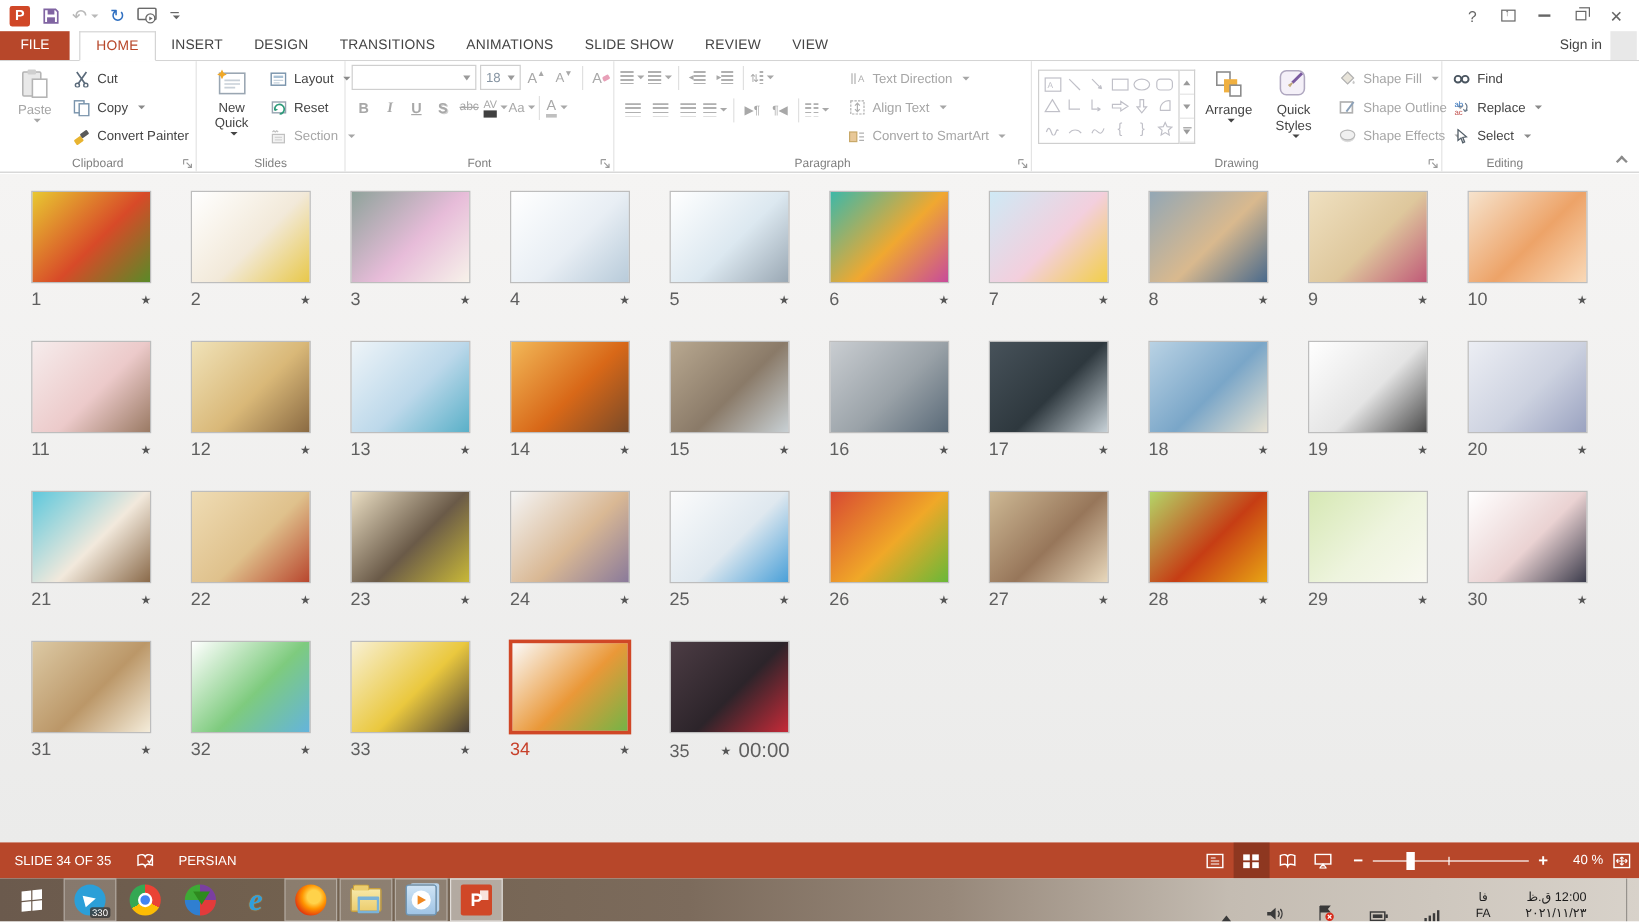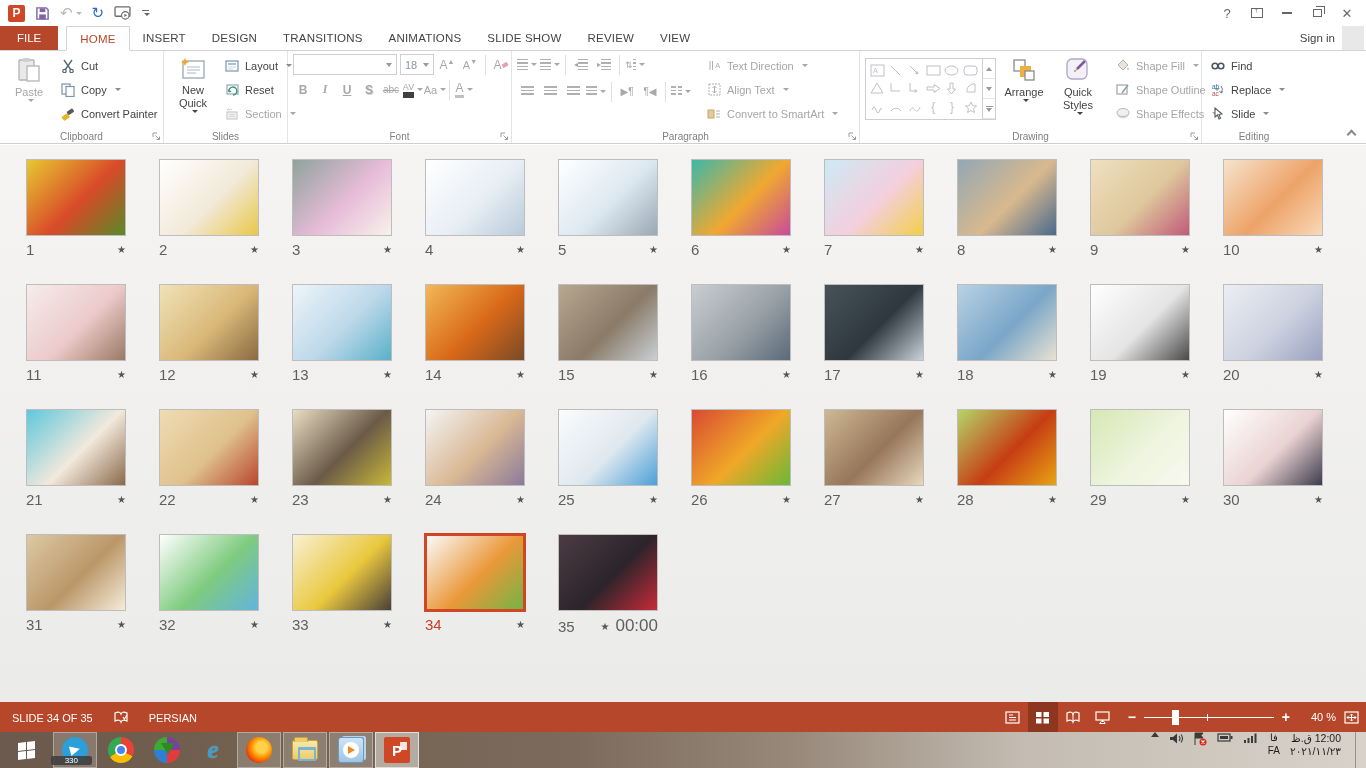--- a/index.html
+++ b/index.html
@@ -96,39 +96,39 @@
   
   .taskbar { position:absolute; top:732px; left:0; right:0; height:36px; background:linear-gradient(90deg,#6b5a4d 0%,#72614f 18%,#7c6b5c 42%,#97887a 58%,#c4bcb2 75%,#d8d2ca 100%); display:flex; align-items:stretch; }
   .startbtn { width:52px; display:flex; align-items:center; justify-content:center; }
   .winlogo { display:grid; grid-template-columns:8px 8px; grid-template-rows:8px 8px; gap:1px; transform:skewY(-6deg); }
   .winlogo i { background:#fff; }
   .tb-apps { display:flex; align-items:stretch; }
   .tbtn { width:44px; display:flex; align-items:center; justify-content:center; position:relative; margin:0 1px; }
   .tbtn.open { background:rgba(255,255,255,0.18); border:1px solid rgba(255,255,255,0.35); }
   .tbtn.active { background:rgba(255,255,255,0.45); border:1px solid rgba(255,255,255,0.6); }
   .appic { width:26px; height:26px; border-radius:4px; display:flex; align-items:center; justify-content:center; position:relative; }
-  .badge { position:absolute; bottom:-2px; right:-4px; background:rgba(60,60,60,0.85); color:#fff; font-size:8px; padding:0 14px; border-radius:2px; }
+  .badge { position:absolute; bottom:-2px; right:-4px; background:rgba(60,60,60,0.85); color:#fff; font-size:8px; padding:0 2px; border-radius:2px; }
   .ic-telegram { background:#2b9fd8; border-radius:50%; }
   .plane { width:0; height:0; border-top:5px solid transparent; border-bottom:5px solid transparent; border-left:10px solid #fff; transform:rotate(-15deg); }
   .ic-chrome { border-radius:50%; background:conic-gradient(#ea4335 0 33%, #fbbc05 33% 66%, #34a853 66% 100%); position:relative; }
   .ic-chrome:after { content:""; position:absolute; inset:7px; background:#4285f4; border:2px solid #fff; border-radius:50%; }
   .ic-idm { border-radius:50%; background:conic-gradient(#7a3fa0 0 25%, #e23b3b 25% 50%, #2f7fd1 50% 75%, #3daa35 75% 100%); position:relative; }
   .ic-idm:after { content:""; position:absolute; left:7px; top:6px; width:0; height:0; border-left:7px solid transparent; border-right:7px solid transparent; border-top:11px solid #2e8a1e; }
   .ic-ie { color:#2e9fe0; font-size:26px; font-style:italic; font-weight:bold; font-family:"Liberation Serif", serif; text-shadow:0 0 1px #f0a828; }
   .ic-firefox { border-radius:50%; background:radial-gradient(circle at 60% 40%, #ffd24a 0 25%, #ff9500 45%, #e1350f 75%, #8a2ea0 100%); }
   .ic-explorer { width:26px; height:20px; background:linear-gradient(#f7e9a8,#eccd6e); border:1px solid #caa13c; border-radius:2px; position:relative; }
   .ic-explorer:before { content:""; position:absolute; top:-4px; left:1px; width:12px; height:4px; background:#eccd6e; border:1px solid #caa13c; border-bottom:none; border-radius:2px 2px 0 0; }
   .ic-explorer:after { content:""; position:absolute; left:5px; top:6px; width:14px; height:9px; border:2px solid #7ab3d8; border-top-width:3px; border-radius:1px; }
   .ic-kmp { background:linear-gradient(#cfe4f5,#9fc4e5); border:1px solid #6a9ac0; border-radius:3px; box-shadow:3px -2px 0 -1px #b8d4ec; }
   .ic-kmp .playc { width:16px; height:16px; border-radius:50%; background:#fff; display:flex; align-items:center; justify-content:center; }
   .ic-kmp .playt { width:0; height:0; border-top:4px solid transparent; border-bottom:4px solid transparent; border-left:7px solid #f08821; }
   .ic-ppt { background:#d04727; border-radius:2px; color:#fff; font-weight:bold; font-size:15px; position:relative; }
   .ic-ppt:after { content:""; position:absolute; right:3px; top:5px; width:7px; height:8px; background:#fff; opacity:.85; }
 
-  .tray { margin-left:auto; display:flex; align-items:flex-start; gap:10px; padding-right:4px; color:#222; }
+  .tray { margin-left:auto; display:flex; align-items:flex-end; gap:29px; padding-right:4px; color:#222; }
   .tray-ic { display:flex; align-items:center; justify-content:center; }
   .chev-up { width:0; height:0; border-left:4px solid transparent; border-right:4px solid transparent; border-bottom:5px solid #3a3a3a; }
   .langblk { display:flex; flex-direction:column; align-items:center; font-size:10px; line-height:1.25; color:#1c1c1c; }
   .clockblk { display:flex; flex-direction:column; align-items:flex-end; font-size:10.5px; line-height:1.25; color:#1c1c1c; padding-right:4px; }
   .showdesk { width:7px; border-left:1px solid rgba(0,0,0,0.3); height:100%; }
 
   svg { display:block; }
 </style>
 </head>
 <body>
@@ -633,21 +633,21 @@
             </span>
           <span>Replace</span>
             <span class="dd sm" style="color:#8a8a8a"></span>
         </div>
         <div class="r-small">
           <span class="ric">
               <svg width="11" height="13" viewBox="0 0 11 13">
                 <path d="M2 1 L2 10 L4.5 8 L6 12 L7.5 11.3 L6 7.5 L9 7 z" fill="#fff" stroke="#55606a" stroke-width="1.1"></path>
               </svg>
             </span>
-          <span>Slide</span>
+          <span>Select</span>
             <span class="dd sm" style="color:#8a8a8a"></span>
         </div>
       </div>
       <span class="glabel">Editing</span>
     </div>
 
     <div class="collapse-ribbon">
         <span></span>
       </div>
   </div>

